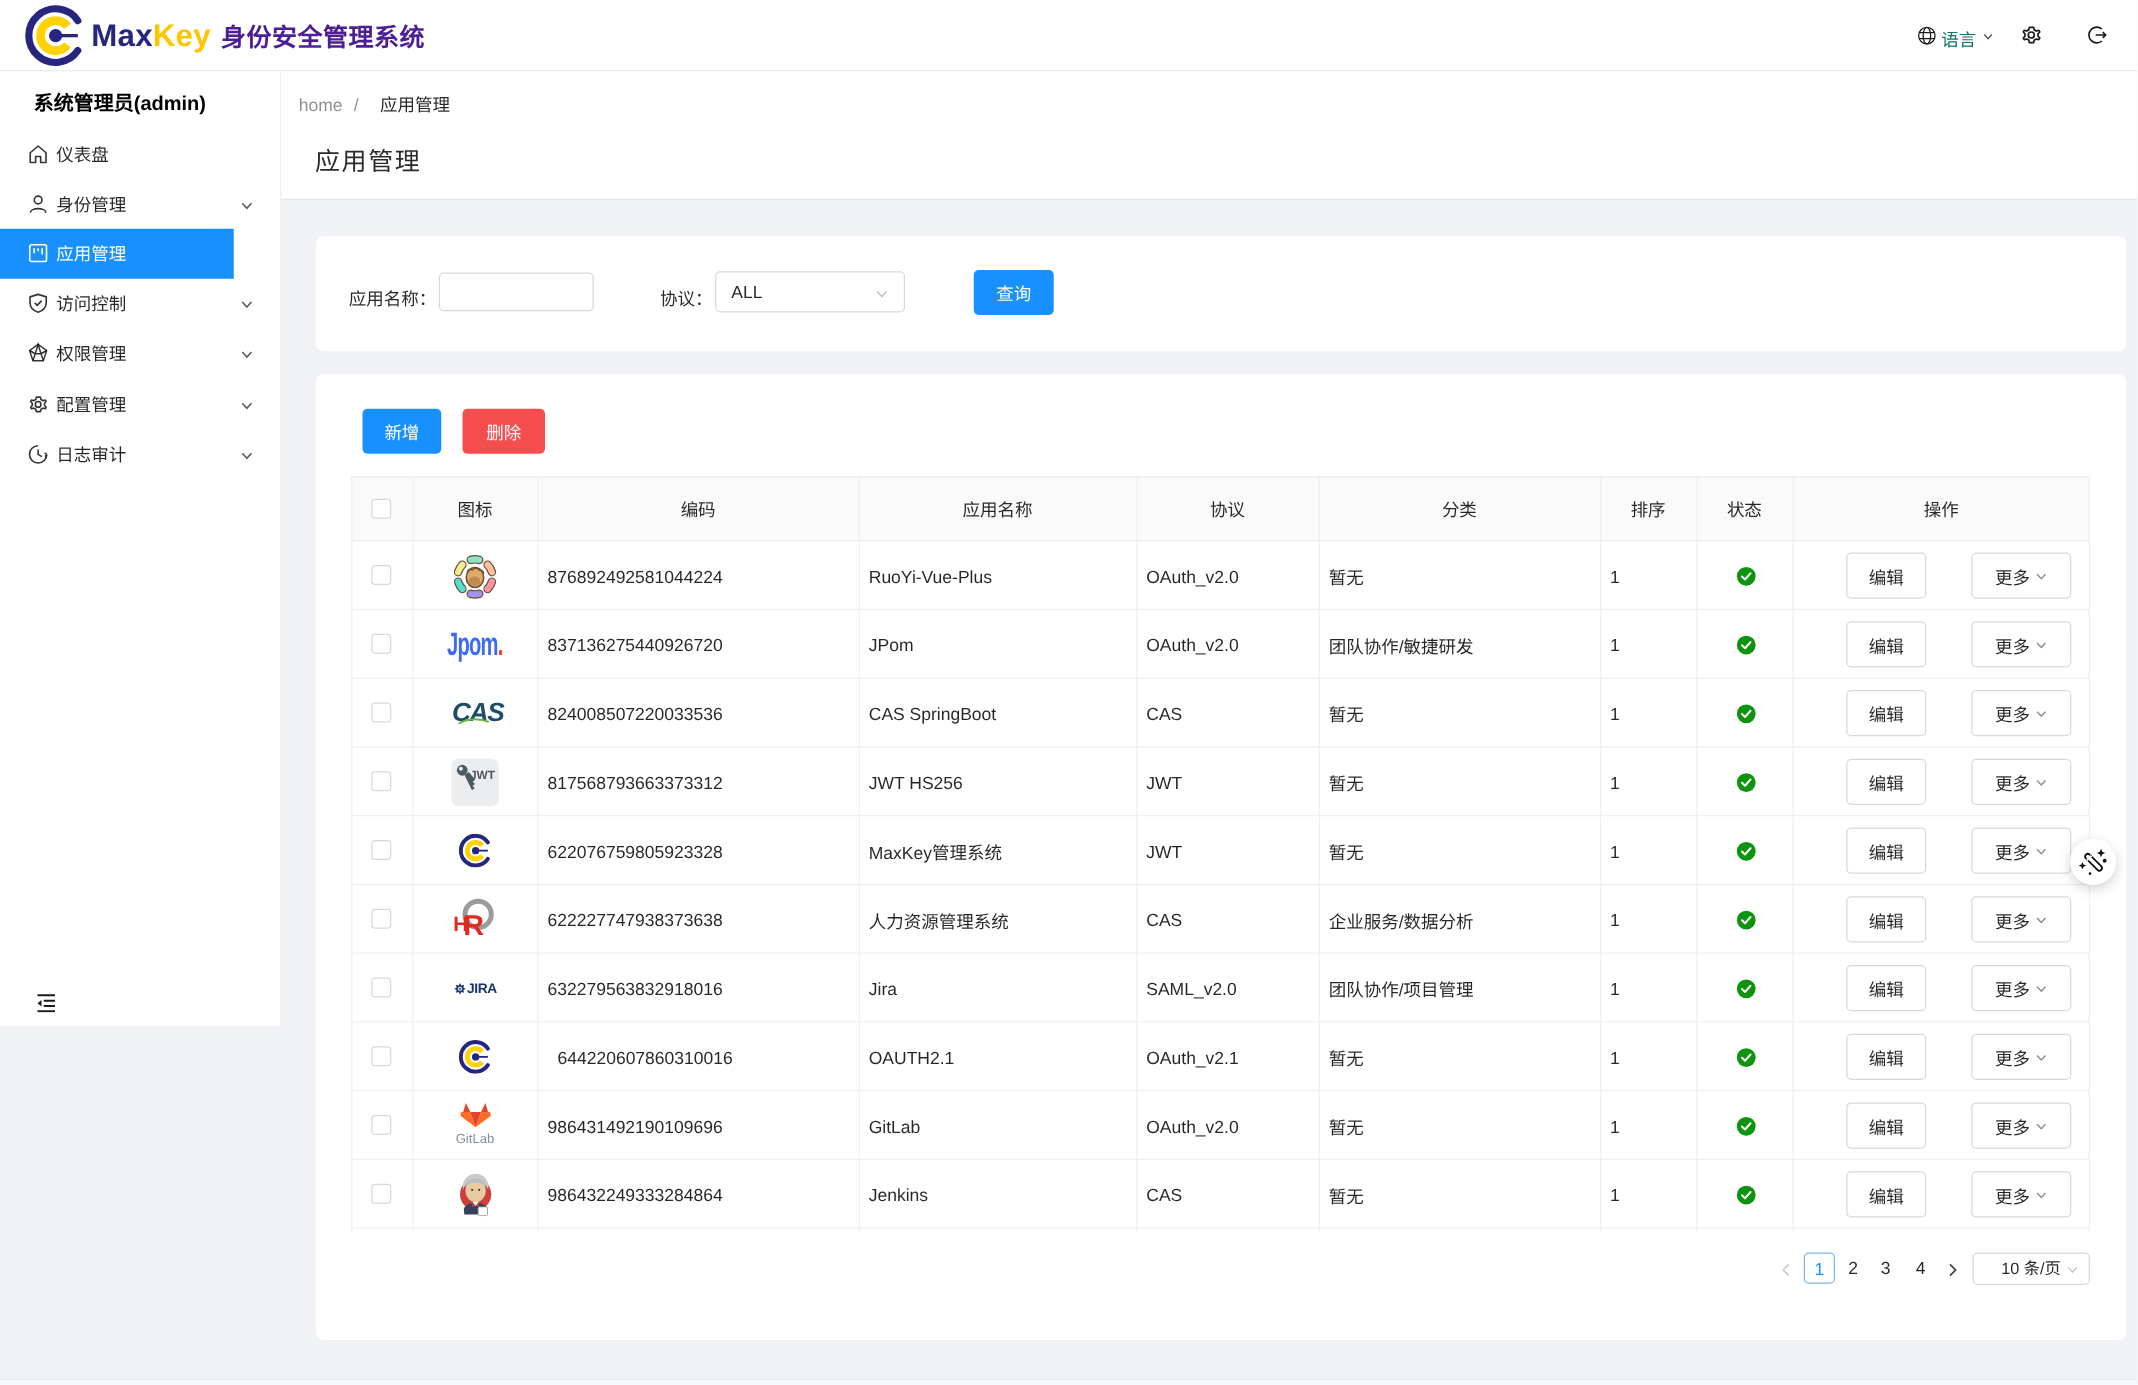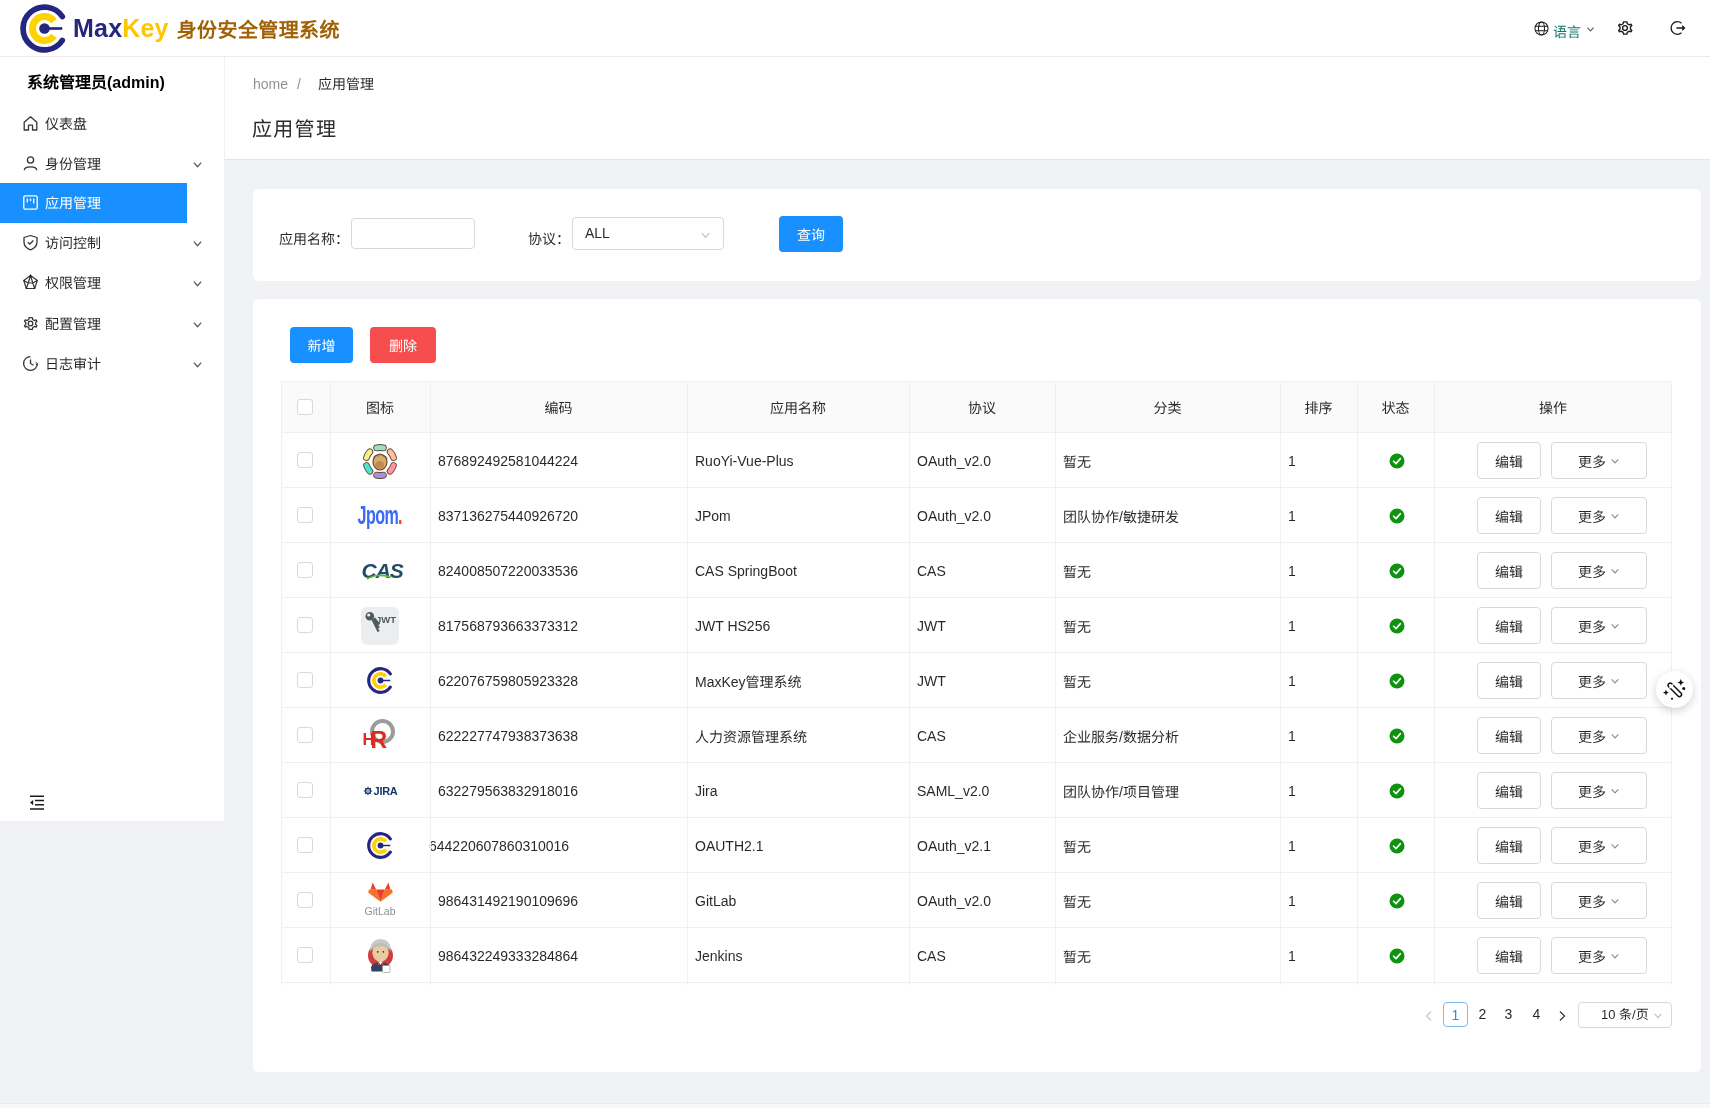--- a/index.html
+++ b/index.html
@@ -4,30 +4,30 @@
 <title>应用管理</title>
 <style>
 * { margin:0; padding:0; box-sizing:border-box; }
 html,body { width:1710px; height:1108px; overflow:hidden; }
 body { font-family:"Liberation Sans",sans-serif; background:#f0f2f5; position:relative; color:rgba(0,0,0,.85); }
 .abs { position:absolute; }
 #header { position:absolute; left:0; top:0; width:1710px; height:57px; background:#fff; border-bottom:1px solid #efeaea; z-index:10; }
 #logo-text { position:absolute; left:73px; top:14px; font-size:25px; font-weight:bold; letter-spacing:0.2px; }
 #logo-text .mx { color:#26267f; }
 #logo-text .ky { color:#fdc600; }
-#logo-text .sys { color:#a16207; font-size:20px; letter-spacing:0.4px; margin-left:8px; }
+#logo-text .sys { color:#4c1d95; font-size:20px; letter-spacing:0.4px; margin-left:8px; }
 #sidebar { position:absolute; left:0; top:57px; width:225px; height:764px; background:#fff; border-right:1px solid #f0f0f0; }
 #admin-title { position:absolute; left:27px; top:12px; font-size:16px; font-weight:bold; color:#000; }
 .mitem { position:absolute; left:0; width:187px; height:40px; font-size:14px; color:rgba(0,0,0,.85); }
 .mitem svg { position:absolute; left:22px; top:11px; }
 .mitem .mtxt { position:absolute; left:45px; top:9px; }
 .mitem .chev { position:absolute; left:192px; top:15px; }
 .mitem.sel { background:#1890ff; color:#fff; }
 #crumb-bar { position:absolute; left:225px; top:57px; width:1485px; height:103px; background:#fff; border-bottom:1px solid #e9e4e4; }
-#crumb { position:absolute; left:253px; top:73px; font-size:14px; color:rgba(0,0,0,.45); }
+#crumb { position:absolute; left:239px; top:73px; font-size:14px; color:rgba(0,0,0,.45); }
 #crumb b { color:rgba(0,0,0,.85); font-weight:normal; }
 #page-title { position:absolute; left:252px; top:113px; font-size:20px; color:#2a2a2a; font-weight:500; letter-spacing:1.3px; }
 .card { position:absolute; left:253px; width:1448px; background:#fff; border-radius:6px; }
 #card1 { top:189px; height:92px; }
 #card2 { top:299px; height:773px; }
 .flabel { position:absolute; font-size:14px; color:rgba(0,0,0,.85); }
 #inp1 { position:absolute; left:98px; top:29px; width:124px; height:31px; border:1px solid #d9d9d9; border-radius:4px; background:#fff; }
 #sel1 { position:absolute; left:319px; top:28px; width:152px; height:33px; border:1px solid #d9d9d9; border-radius:4px; background:#fff; font-size:14px; line-height:31px; padding-left:12px; color:rgba(0,0,0,.85); }
 .btn { border:none; border-radius:4px; font-size:14px; color:#fff; font-family:"Liberation Sans",sans-serif; display:flex; align-items:center; justify-content:center; position:absolute; }
 #btn-query { left:526px; top:27px; width:64px; height:36px; background:#1890ff; }
@@ -36,21 +36,21 @@
 #tbl { position:absolute; left:28px; top:82px; width:1391px; }
 .thead { position:relative; height:52px; background:#fafafa; border-bottom:1px solid #f0f0f0; }
 .th { position:absolute; top:0; height:52px; display:flex; align-items:center; justify-content:center; font-size:14px; font-weight:500; color:rgba(0,0,0,.85); }
 .vsep { position:absolute; top:0; width:1px; height:604px; background:#f0f0f0; z-index:5; }
 .trow { position:relative; height:55px; border-bottom:1px solid #f0f0f0; }
 .td { position:absolute; top:0; height:55px; display:flex; align-items:center; font-size:14px; color:rgba(0,0,0,.85); }
 .cbx { position:absolute; left:16px; width:16px; height:16px; border:1px solid #d9d9d9; border-radius:3px; background:#fff; }
 .icell { position:absolute; left:49px; width:100px; top:0; height:55px; display:flex; align-items:center; justify-content:center; }
 .opbtn { position:absolute; top:9px; height:37px; background:#fff; border:1px solid #d9d9d9; border-radius:4px; font-size:14px; color:rgba(0,0,0,.85); display:flex; align-items:center; justify-content:center; }
 .ed { left:1196px; width:64px; }
-.mo { left:1270px; width:96px; }
+.mo { left:1296px; width:80px; }
 .gcheck { position:absolute; left:1108px; top:20px; }
 #fab { position:absolute; left:1656px; top:670px; width:37px; height:37px; background:#fff; border-radius:50%; box-shadow:0 3px 10px rgba(0,0,0,.18); display:flex; align-items:center; justify-content:center; z-index:20; }
 #bottom-strip { position:absolute; left:0; top:1103px; width:1710px; height:5px; background:#f7f8fa; border-top:1px solid #e7e9ec; }
 .pgnum { position:absolute; top:0; width:25px; height:25px; line-height:25px; text-align:center; font-size:14px; color:rgba(0,0,0,.85); }
 </style>
 </head>
 <body>
 
 <div id="header">
 <div class="abs" style="left:20px;top:4px"><svg width="49" height="49" viewBox="0 0 48 48">
@@ -367,21 +367,21 @@
 <div class="trow">
 <div class="cbx" style="top:19px"></div>
 <div class="icell">
           <svg width="27" height="27" viewBox="0 0 48 48">
 <path d="M 41.4 12.26 A 21 21 0 1 0 41.4 35.74" fill="none" stroke="#26267f" stroke-width="5.6" stroke-linecap="round"></path>
 <path d="M 33.3 16.73 A 11.8 11.8 0 1 0 33.3 31.27" fill="none" stroke="#ffd200" stroke-width="6.8" stroke-linecap="butt"></path>
 <circle cx="24" cy="24" r="5.2" fill="#26267f"></circle>
 <rect x="23" y="22.7" width="18.4" height="2.6" fill="#26267f"></rect>
 </svg>
         </div>
-<div class="td" style="left:148px">644220607860310016</div>
+<div class="td" style="left:165px">644220607860310016</div>
 <div class="td" style="left:414px">OAUTH2.1</div>
 <div class="td" style="left:636px">OAuth_v2.1</div>
 <div class="td" style="left:782px">暂无</div>
 <div class="td" style="left:1007px">1</div>
 <div class="abs gcheck"><svg width="16" height="16" viewBox="0 0 16 16">
             <circle cx="8" cy="8" r="7.5" fill="#0d930d"></circle>
             <path d="M4.6 8.2 L7 10.6 L11.4 5.6" fill="none" stroke="#fff" stroke-width="1.6" stroke-linecap="round" stroke-linejoin="round"></path>
           </svg></div>
 <div class="opbtn ed">编辑</div>
 <div class="opbtn mo">更多&nbsp;<svg width="10" height="10" viewBox="0 0 12 12" fill="none" stroke="rgba(0,0,0,0.45)" stroke-width="1.4">

